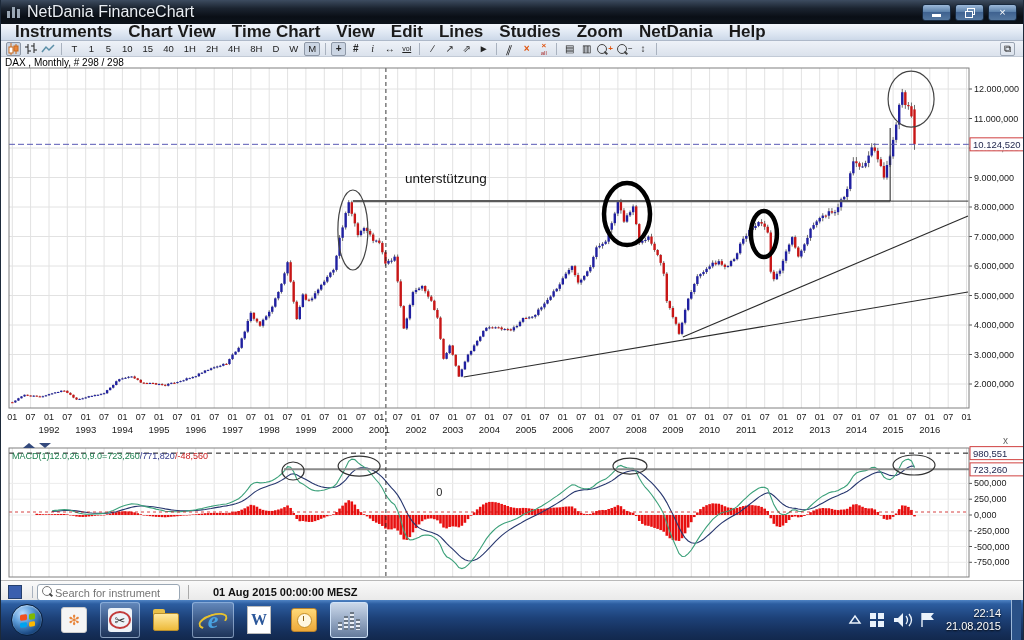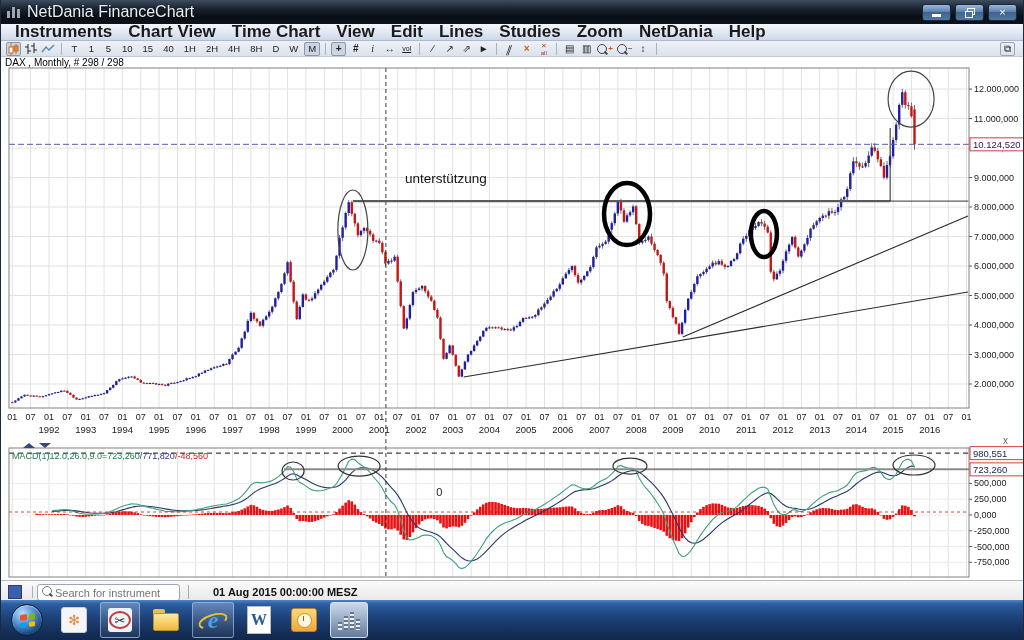--- a/index.html
+++ b/index.html
@@ -1434,15 +1434,39 @@
         </div>
         <div class="task-ic active">
           <span class="ic-chartapp">
             <i style="height:8px;"></i>
             <i style="height:14px;"></i>
             <i style="height:18px;"></i>
             <i style="height:11px;"></i>
           </span>
         </div>
       </div>
+    <div id="tray">
+      <svg width="96" height="26">
+        <polygon points="8,16 13,9 18,16" fill="none" stroke="#eaf2fb" stroke-width="1.4"></polygon>
+        <g>
+            <rect x="28" y="6" width="6" height="6" fill="#eaf2fb"></rect>
+            <rect x="36" y="6" width="6" height="6" fill="#eaf2fb"></rect>
+            <rect x="28" y="14" width="6" height="6" fill="#eaf2fb"></rect>
+            <rect x="36" y="14" width="6" height="6" fill="#eaf2fb"></rect>
+          </g>
+        <g>
+            <polygon points="52,11 56,11 61,6 61,20 56,15 52,15" fill="#eaf2fb"></polygon>
+            <path d="M64,9 q3,4 0,8 M67,7 q5,6 0,12" stroke="#eaf2fb" fill="none" stroke-width="1.3"></path>
+          </g>
+        <g>
+            <line x1="80" y1="6" x2="80" y2="20" stroke="#eaf2fb" stroke-width="1.4"></line>
+            <path d="M80,6 L92,6 L89,9.5 L92,13 L80,13 Z" fill="#eaf2fb"></path>
+          </g>
+      </svg>
+      <div id="clock">
+        <div>22:14</div>
+        <div>21.08.2015</div>
+      </div>
+      <div id="show-desktop"></div>
+    </div>
   </div>
 
 </div>
 
 </body></html>

